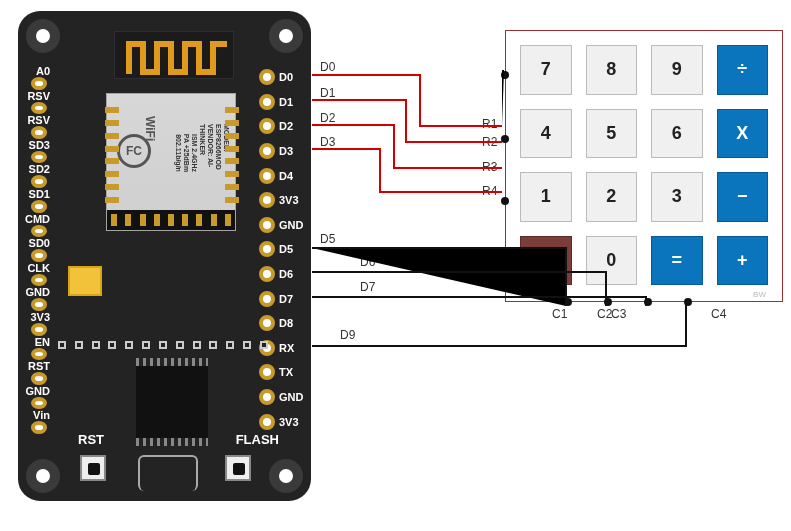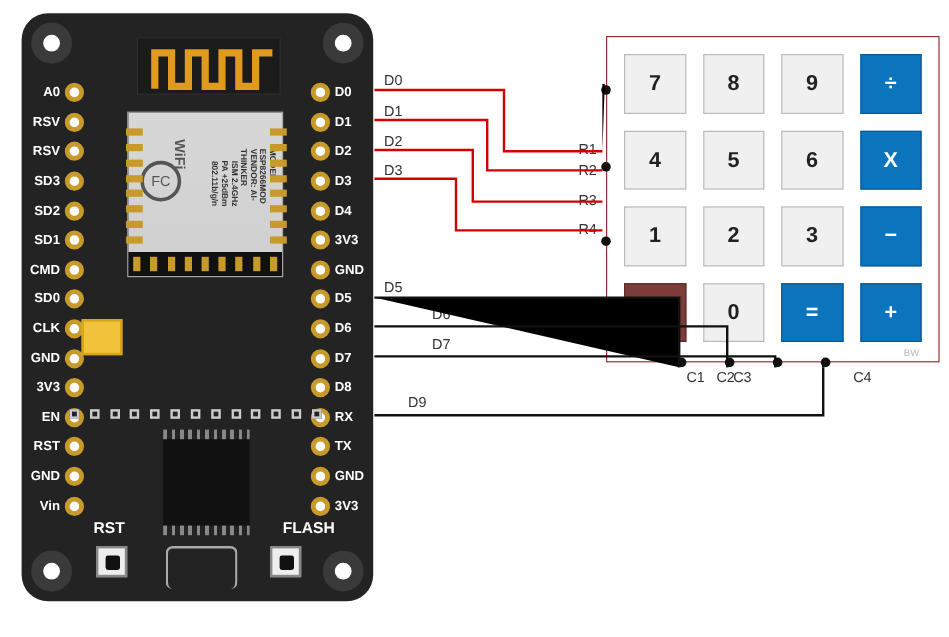--- a/index.html
+++ b/index.html
@@ -11,27 +11,27 @@
   .board .ant{position:absolute;left:96px;top:20px;width:120px;height:48px;background:#1b1b1b;border:1px solid #2e2e2e}
   .board .ant svg{display:block}
   .module{position:absolute;left:88px;top:82px;width:130px;height:138px;background:linear-gradient(#d7d7d7,#cfcfcf);border:1px solid #a5a5a5}
   .module .inner{position:absolute;right:4px;top:8px;bottom:26px;width:58px;display:flex;flex-direction:column;justify-content:center;align-items:center;font-size:7px;line-height:8px;color:#333;font-weight:bold;transform:rotate(90deg);transform-origin:center}
   .module .foot{position:absolute;left:0;right:0;bottom:0;height:20px;background:#111;display:flex;justify-content:space-around;align-items:center}
   .module .foot span{width:6px;height:12px;background:#c79a2a}
   .module .side{position:absolute;width:12px;top:10px;bottom:24px;display:flex;flex-direction:column;justify-content:space-around}
   .module .side.l{left:-2px}
   .module .side.r{right:-2px}
   .module .side span{display:block;width:14px;height:6px;background:#c79a2a}
-  .fcc{position:absolute;left:10px;top:40px;width:34px;height:34px;border:3px solid #555;border-radius:50%;display:flex;align-items:center;justify-content:center;font-weight:normal;color:#555;font-size:12px}
+  .fcc{position:absolute;left:10px;top:40px;width:34px;height:34px;border:3px solid #555;border-radius:50%;display:flex;align-items:center;justify-content:center;font-weight:bold;color:#555;font-size:12px}
   .wifi{position:absolute;left:50px;top:22px;font-size:12px;font-weight:bold;color:#555;transform:rotate(90deg);transform-origin:left top}
   .pins{position:absolute;top:54px;display:flex;flex-direction:column}
   .pins.left{left:6px}
   .pins.right{right:6px}
   .pin-row{display:flex;align-items:center;height:24.6px}
-  .pins.left .pin-row{flex-direction:row}
+  .pins.left .pin-row{flex-direction:column}
   .pins.right .pin-row{flex-direction:row-reverse}
   .pin-label{font-family:Arial,Helvetica,sans-serif;font-size:11px;font-weight:bold;color:#fff;min-width:30px}
   .pins.left .pin-label{text-align:right;padding-right:4px}
   .pins.right .pin-label{text-align:left;padding-left:4px}
   .pin-ring{width:16px;height:16px;border-radius:50%;background:#fff;border:4px solid #c79a2a}
   .dots{position:absolute;left:40px;top:330px;width:210px;height:18px;display:flex;justify-content:space-between}
   .dots span{width:8px;height:8px;border:2px solid #ccc;background:#222}
   .chip-black{position:absolute;left:118px;top:355px;width:72px;height:72px;background:#111}
   .chip-black::before,.chip-black::after{content:"";position:absolute;background:repeating-linear-gradient(90deg,#888 0 3px,transparent 3px 7px);left:0;right:0;height:8px}
   .chip-black::before{top:-8px}
@@ -304,21 +304,21 @@
   <span class="ext-label" style="left:320px;top:232px">D5</span>
   <span class="ext-label" style="left:360px;top:255px">D6</span>
   <span class="ext-label" style="left:360px;top:280px">D7</span>
   <span class="ext-label" style="left:340px;top:328px">D9</span>
 
   <span class="ext-label bold-label" style="left:482px;top:117px">R1</span>
   <span class="ext-label bold-label" style="left:482px;top:135px">R2</span>
   <span class="ext-label bold-label" style="left:482px;top:160px">R3</span>
   <span class="ext-label bold-label" style="left:482px;top:184px">R4</span>
 
-  <span class="ext-label bold-label" style="left:572px;top:307px">C1</span>
+  <span class="ext-label bold-label" style="left:552px;top:307px">C1</span>
   <span class="ext-label bold-label" style="left:597px;top:307px">C2</span>
   <span class="ext-label bold-label" style="left:611px;top:307px">C3</span>
   <span class="ext-label bold-label" style="left:711px;top:307px">C4</span>
 
   <svg class="wires" width="791" height="531">
 
     <path d="M312 75  L420 75  L420 126 L502 126" stroke="#d40000" stroke-width="2" fill="none"></path>
     <path d="M312 100 L406 100 L406 142 L502 142" stroke="#d40000" stroke-width="2" fill="none"></path>
     <path d="M312 125 L394 125 L394 168 L502 168" stroke="#d40000" stroke-width="2" fill="none"></path>
     <path d="M312 149 L380 149 L380 192 L502 192" stroke="#d40000" stroke-width="2" fill="none"></path>

